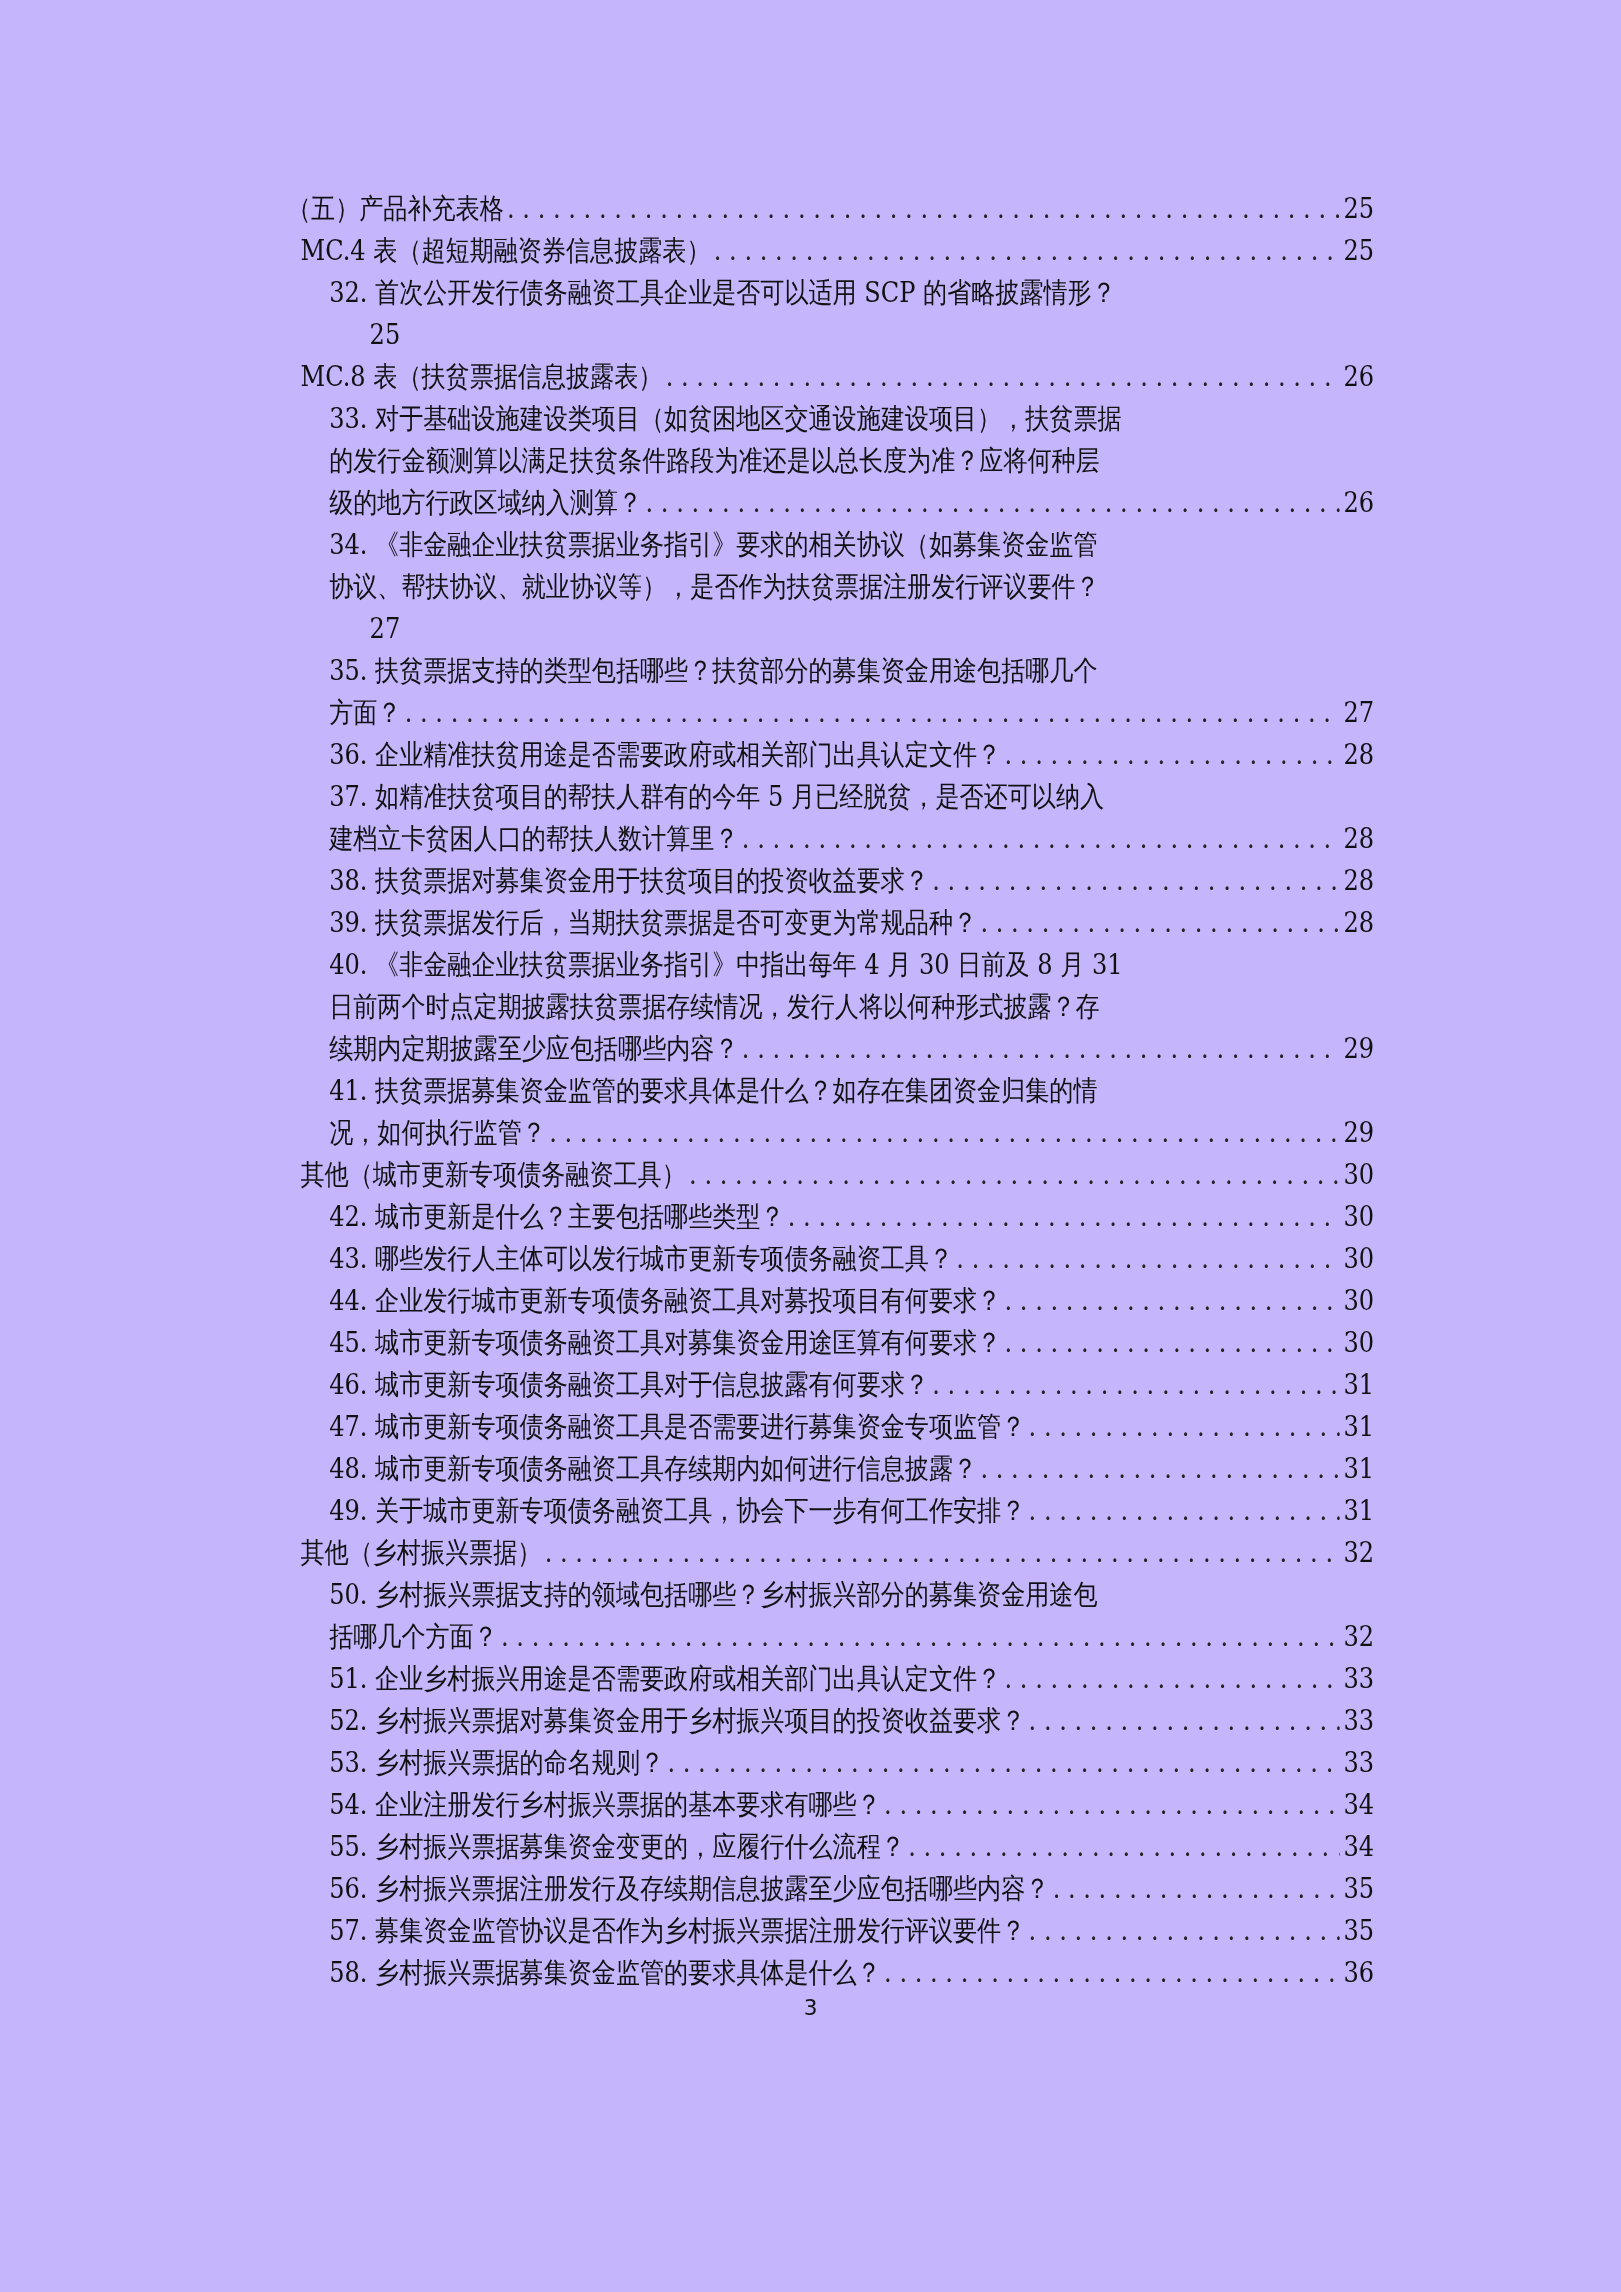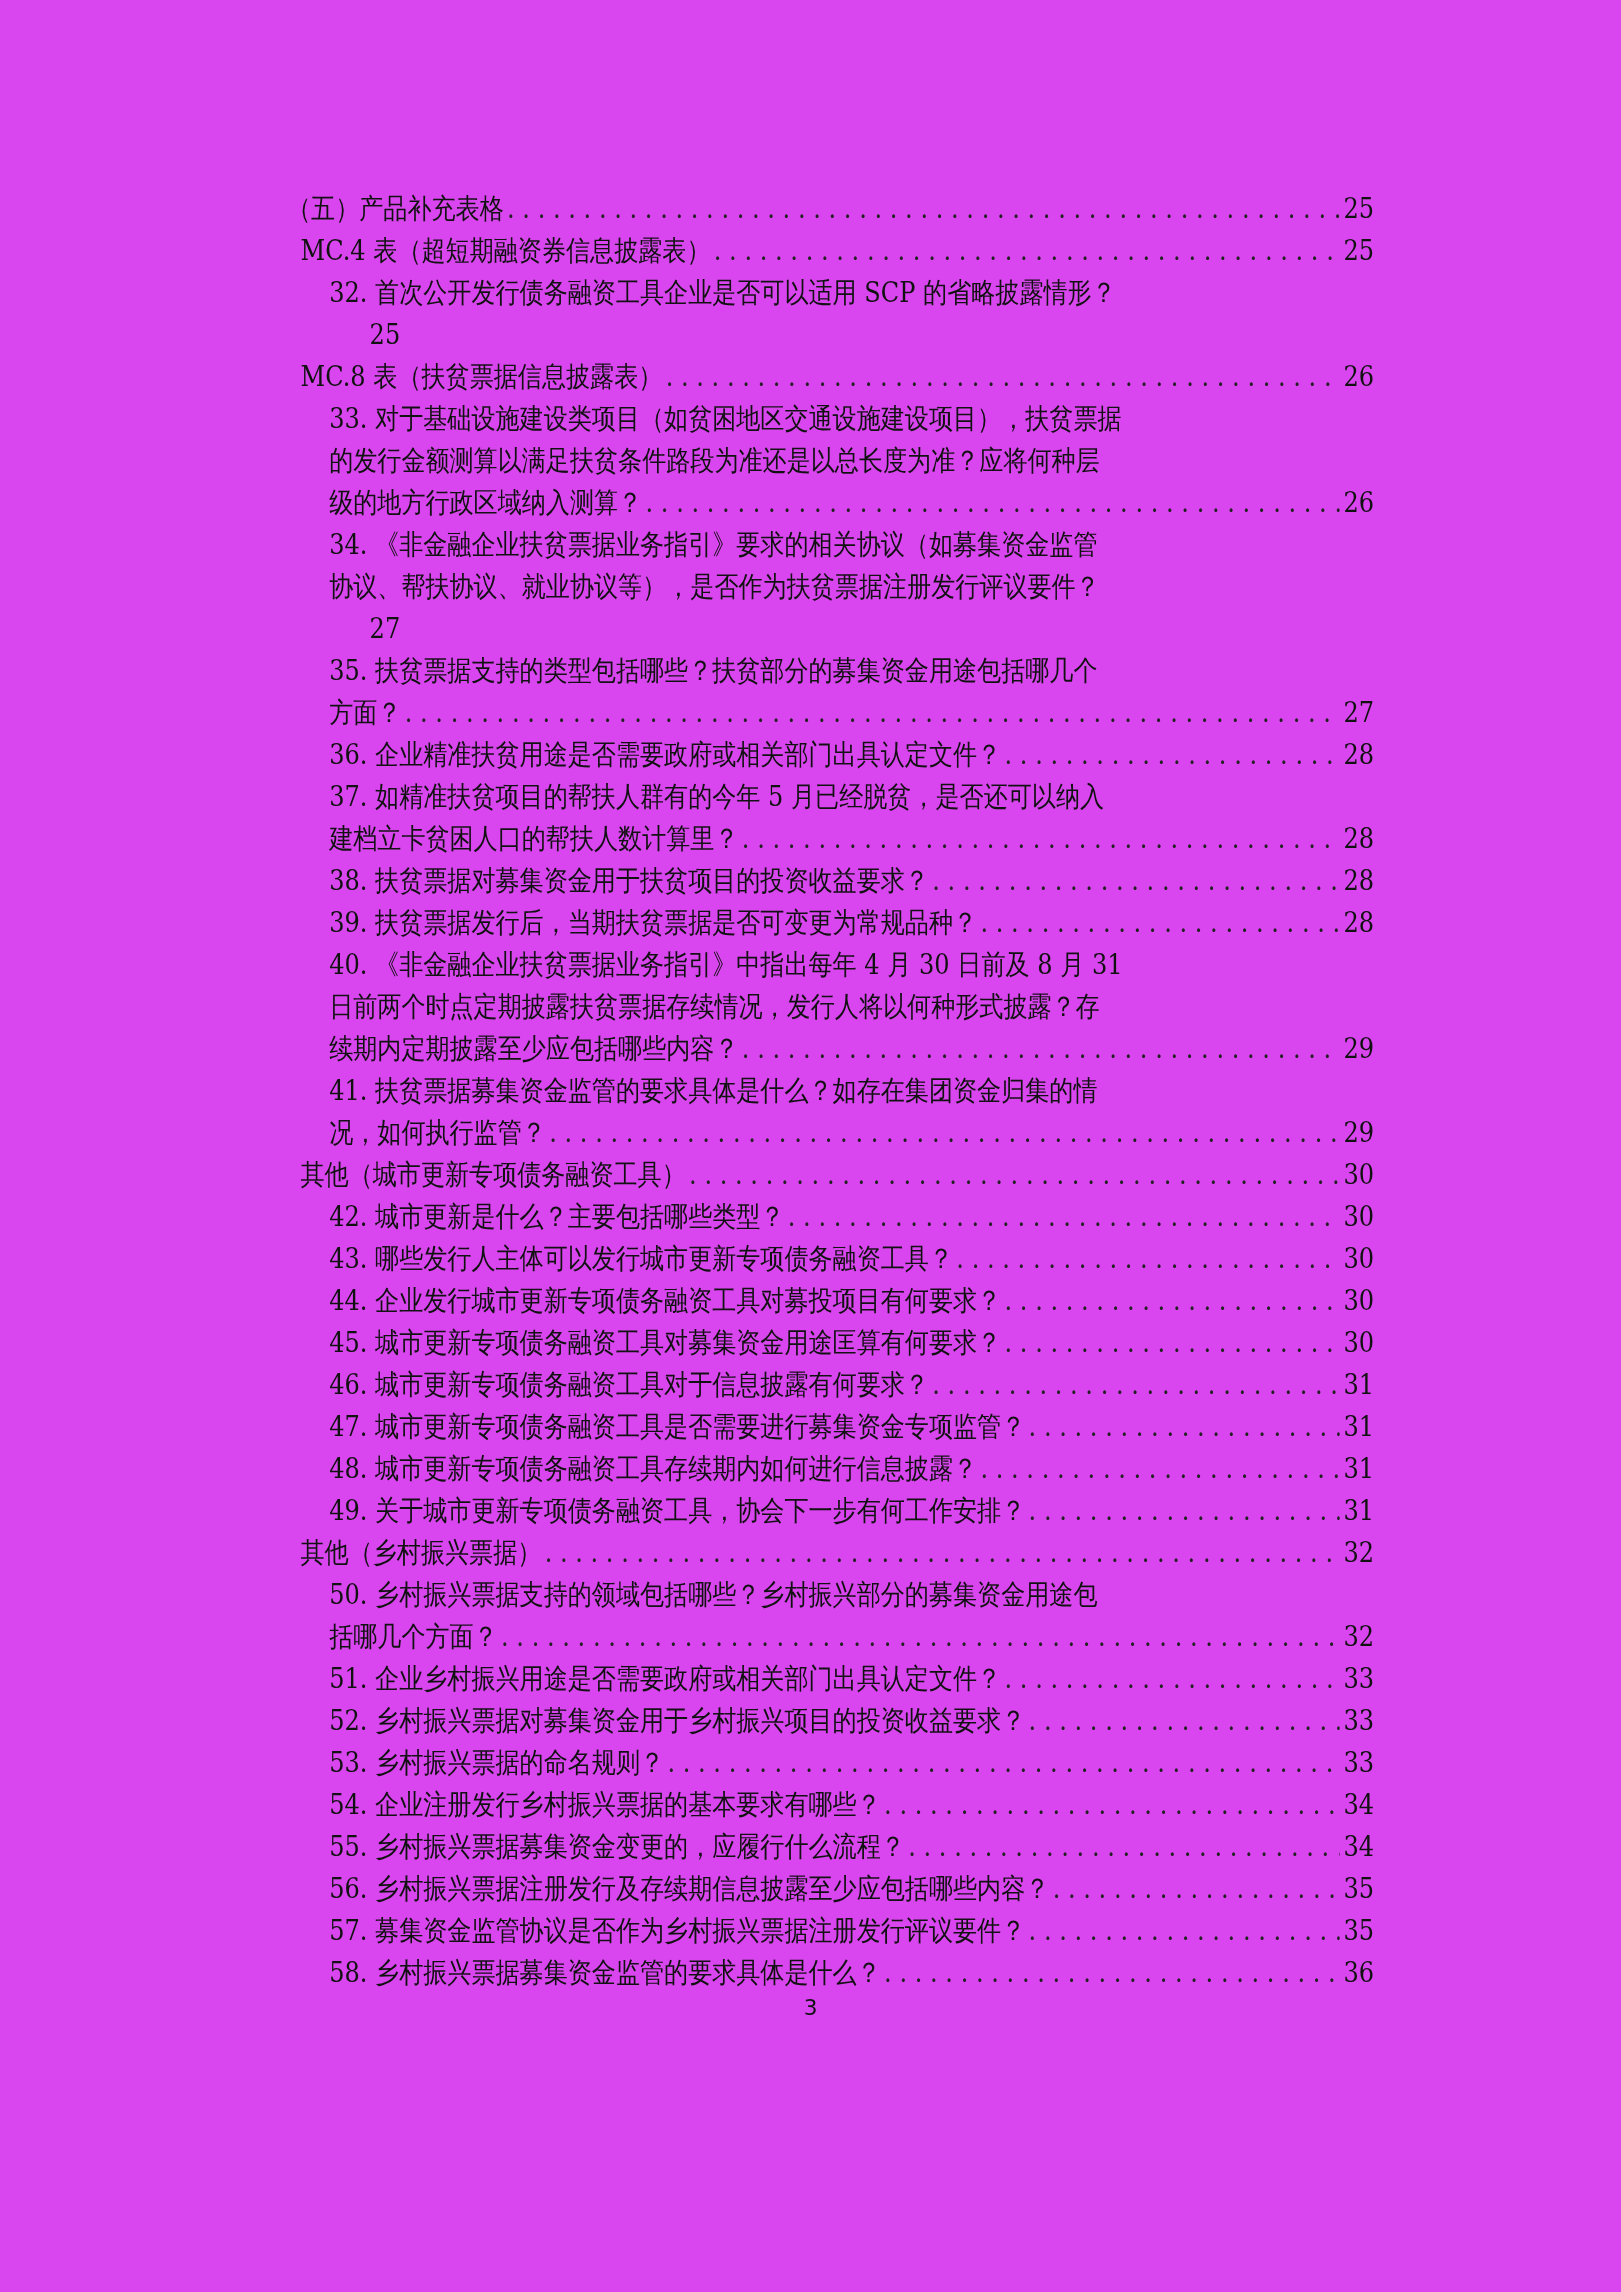--- a/index.html
+++ b/index.html
@@ -1,17 +1,17 @@
 <!DOCTYPE html>
 <html><head>
 <meta charset="utf-8">
 <style>
   html, body { margin: 0; padding: 0; background: #ffffff; }
   body { width: 1621px; height: 2293px; position: relative; overflow: hidden; }
-  .page { position: absolute; left: 0; top: 0; width: 1621px; height: 2293px; background: #d946ef; }
+  .page { position: absolute; left: 0; top: 0; width: 1621px; height: 2293px; background: #c4b5fd; }
   .toc { position: absolute; left: 287px; top: 188px; width: 1088px;
          font-family: "DejaVu Serif", "Liberation Serif", serif; font-size: 28px; color: #111;
          transform: scaleX(0.86); transform-origin: left top; }
   .toc-inner { width: 1264px; }
   .entry { position: relative; line-height: 42px; }
   .entry.l1 { padding-left: 0; }
   .entry.l2 { padding-left: 15.7px; }
   .entry.l3 { padding-left: 49px; }
   .row { display: flex; align-items: baseline; white-space: nowrap; }
   .row .txt { flex: 0 0 auto; }

